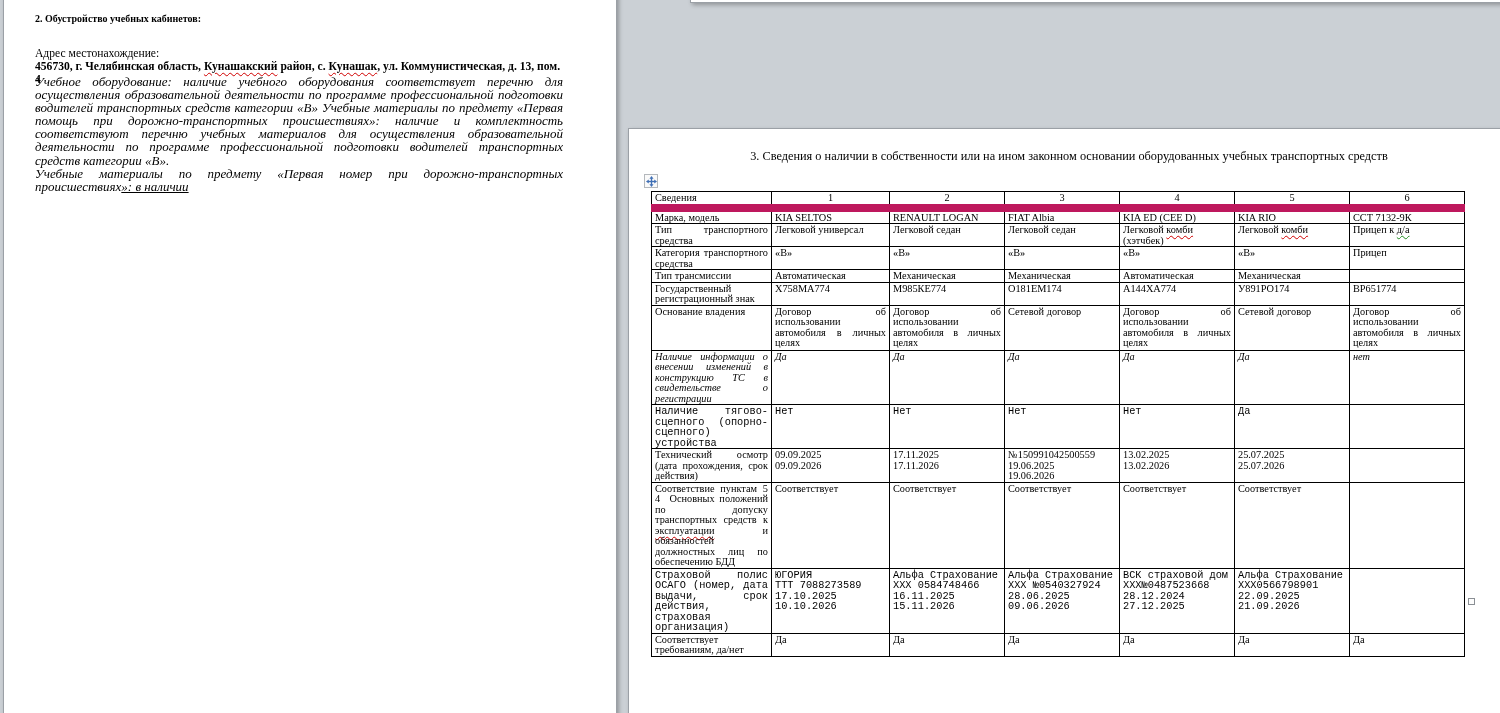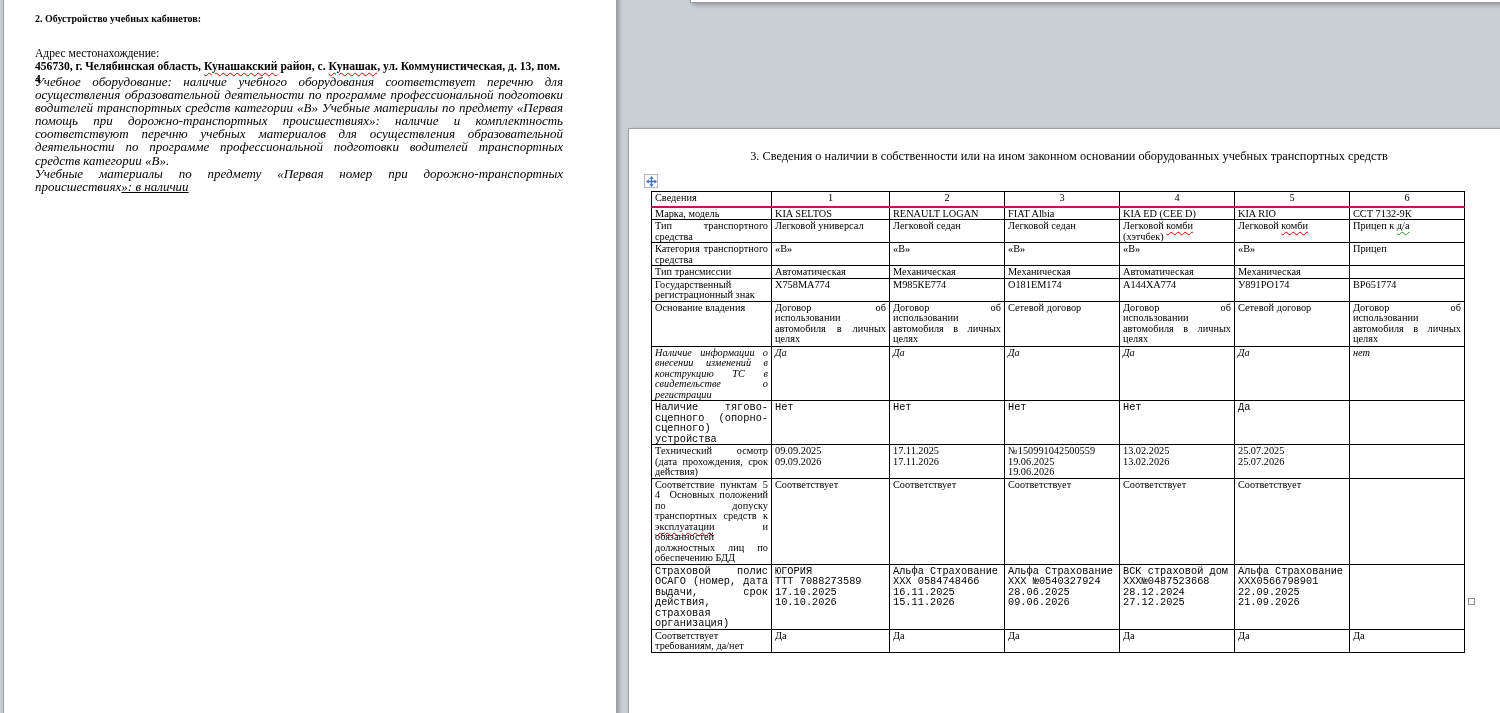--- a/index.html
+++ b/index.html
@@ -24,21 +24,21 @@
   .sq-green { text-decoration:underline; text-decoration-style:wavy; text-decoration-color:#1e8c1e; text-decoration-thickness:1px; text-underline-offset:2px; }
 
   
   #rp-title { position:absolute; top:20px; left:45px; width:790px; text-align:center; font-size:12.3px; }
 
   #move-handle { position:absolute; left:15px; top:45px; width:14px; height:14px; background:#fafafa; border:1px solid #b4b8bc; display:flex; align-items:center; justify-content:center; cursor:move; }
   #move-handle svg { display:block; }
 
   #vehicle-table { position:absolute; left:22px; top:62px; border-collapse:collapse; table-layout:fixed; font-size:10.3px; line-height:10.5px; }
   #vehicle-table td, #vehicle-table th { border:1px solid #000; vertical-align:top; padding:1px 3px 0 3px; font-weight:normal; white-space:pre-wrap; overflow:hidden; text-align:left; }
-  #vehicle-table thead th { border-bottom:2px solid #be185d; }
+  #vehicle-table thead th { border-bottom:8px solid #be185d; }
   #vehicle-table thead th.num { text-align:center; }
   #vehicle-table td.lbl { text-align:justify; }
   #vehicle-table td.just { text-align:justify; }
 
   #resize-handle { position:absolute; left:839px; top:469px; width:7px; height:7px; border:1px solid #8a8f94; background:#fdfdfd; cursor:nwse-resize; }
 </style>
 </head>
 <body>
 
 <div class="page" id="top-strip"></div>

